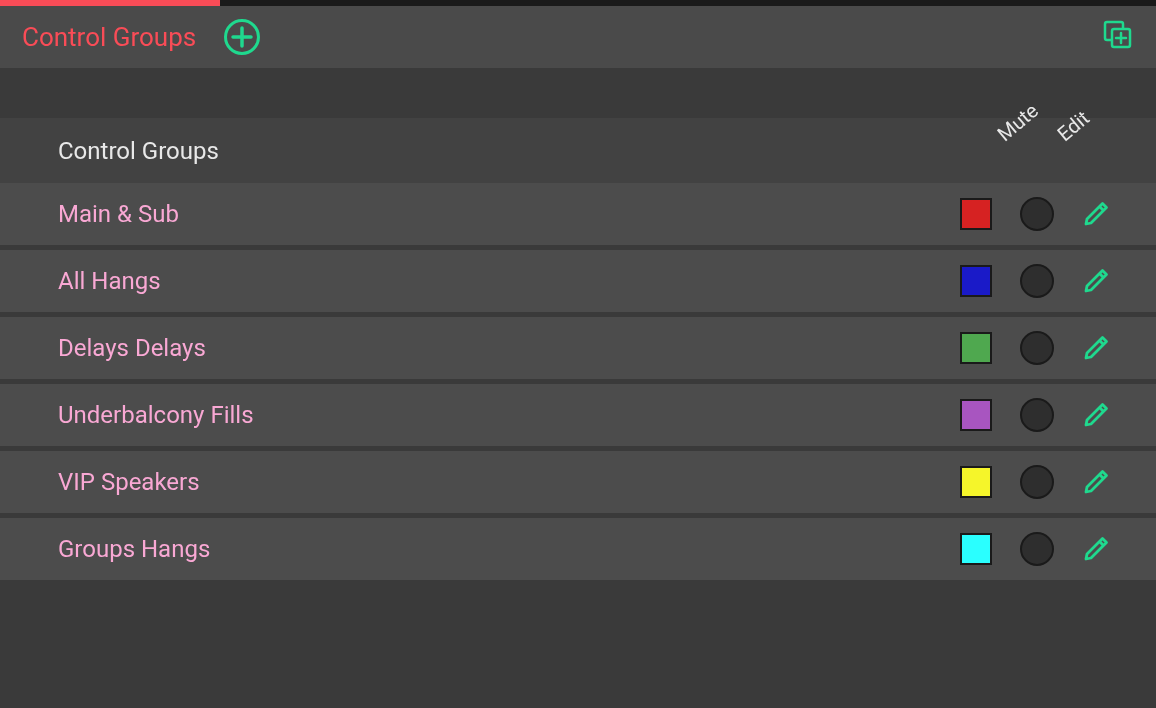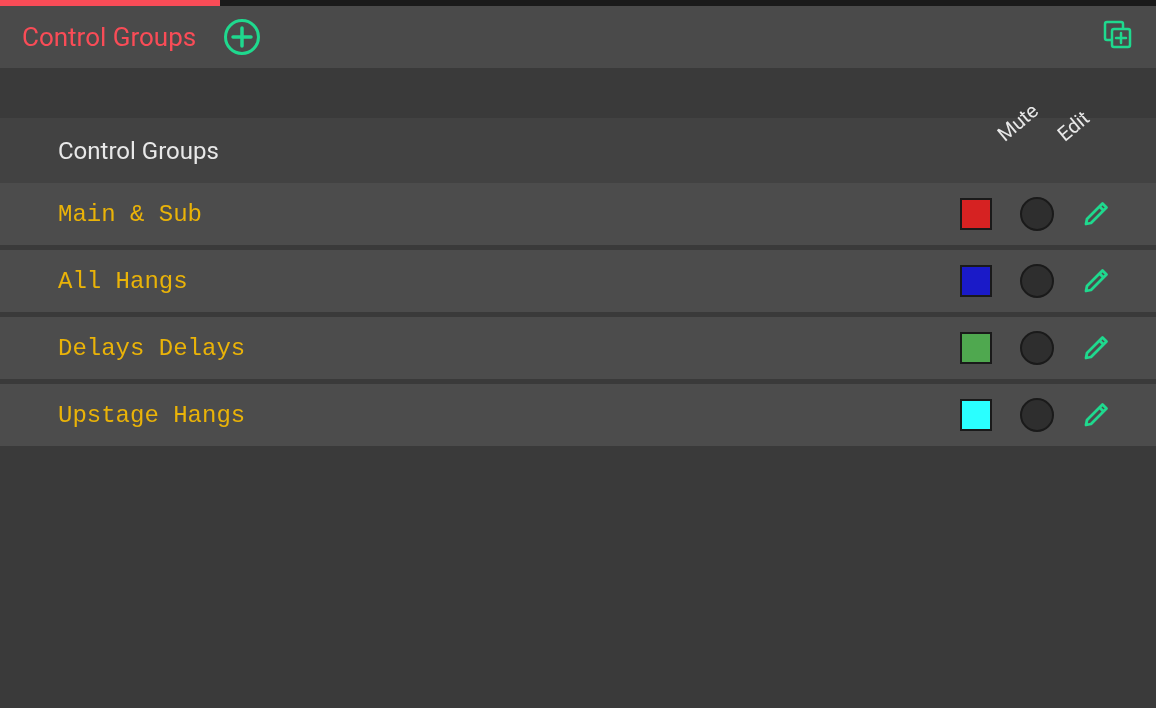--- a/index.html
+++ b/index.html
@@ -85,25 +85,24 @@
   .row {
     background: #4c4c4c;
     display: flex;
     align-items: center;
     padding: 0 58px 0 58px;
     height: 62px;
     margin-bottom: 5px;
     position: relative;
   }
   .row-name {
-    color: #eab308;
+    color: #f9a8d4;
     font-size: 24px;
     font-weight: 400;
     flex: 1;
-    font-family: Liberation Mono, monospace;
   }
   .row-controls {
     display: flex;
     align-items: center;
     gap: 28px;
     position: absolute;
     right: 46px;
   }
   .color-swatch {
     width: 32px;
@@ -192,21 +191,47 @@
           <div class="mute-btn"></div>
           <div class="edit-btn">
             <svg class="pencil-icon" width="28" height="28" viewBox="0 0 28 28">
               <path d="M20.5 3.5 L24.5 7.5 L9 23 L4 24 L5 19 Z" fill="none" stroke="#1fd98e" stroke-width="2.8" stroke-linejoin="round"></path>
               <path d="M17.5 6.5 L21.5 10.5" stroke="#1fd98e" stroke-width="2.8"></path>
             </svg>
           </div>
         </div>
       </div>
       <div class="row">
-        <div class="row-name">Upstage Hangs</div>
+        <div class="row-name">Underbalcony Fills</div>
+        <div class="row-controls">
+          <div class="color-swatch" style="background: rgb(168, 85, 192);"></div>
+          <div class="mute-btn"></div>
+          <div class="edit-btn">
+            <svg class="pencil-icon" width="28" height="28" viewBox="0 0 28 28">
+              <path d="M20.5 3.5 L24.5 7.5 L9 23 L4 24 L5 19 Z" fill="none" stroke="#1fd98e" stroke-width="2.8" stroke-linejoin="round"></path>
+              <path d="M17.5 6.5 L21.5 10.5" stroke="#1fd98e" stroke-width="2.8"></path>
+            </svg>
+          </div>
+        </div>
+      </div>
+      <div class="row">
+        <div class="row-name">VIP Speakers</div>
+        <div class="row-controls">
+          <div class="color-swatch" style="background: rgb(245, 245, 42);"></div>
+          <div class="mute-btn"></div>
+          <div class="edit-btn">
+            <svg class="pencil-icon" width="28" height="28" viewBox="0 0 28 28">
+              <path d="M20.5 3.5 L24.5 7.5 L9 23 L4 24 L5 19 Z" fill="none" stroke="#1fd98e" stroke-width="2.8" stroke-linejoin="round"></path>
+              <path d="M17.5 6.5 L21.5 10.5" stroke="#1fd98e" stroke-width="2.8"></path>
+            </svg>
+          </div>
+        </div>
+      </div>
+      <div class="row">
+        <div class="row-name">Groups Hangs</div>
         <div class="row-controls">
           <div class="color-swatch" style="background: rgb(42, 255, 255);"></div>
           <div class="mute-btn"></div>
           <div class="edit-btn">
             <svg class="pencil-icon" width="28" height="28" viewBox="0 0 28 28">
               <path d="M20.5 3.5 L24.5 7.5 L9 23 L4 24 L5 19 Z" fill="none" stroke="#1fd98e" stroke-width="2.8" stroke-linejoin="round"></path>
               <path d="M17.5 6.5 L21.5 10.5" stroke="#1fd98e" stroke-width="2.8"></path>
             </svg>
           </div>
         </div>

